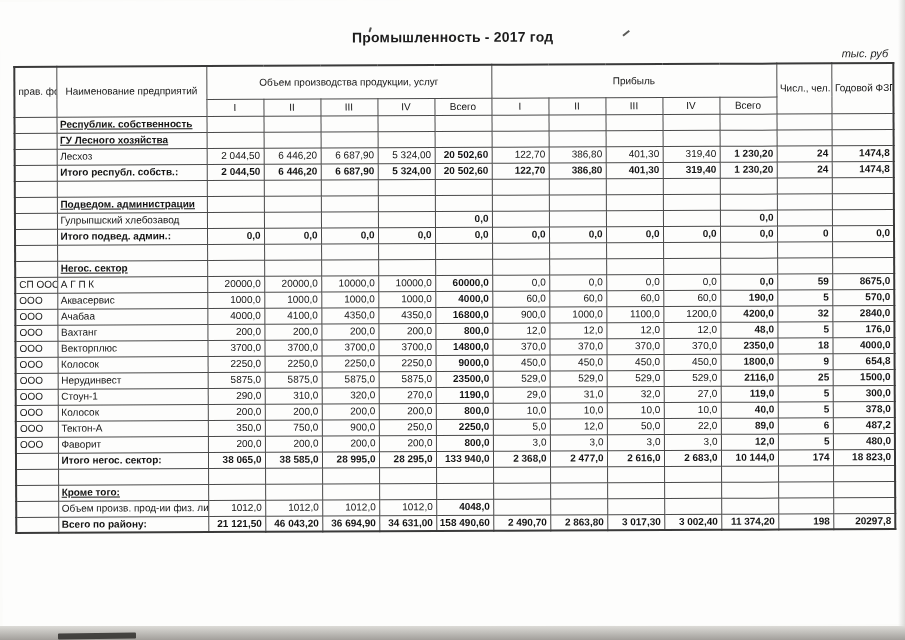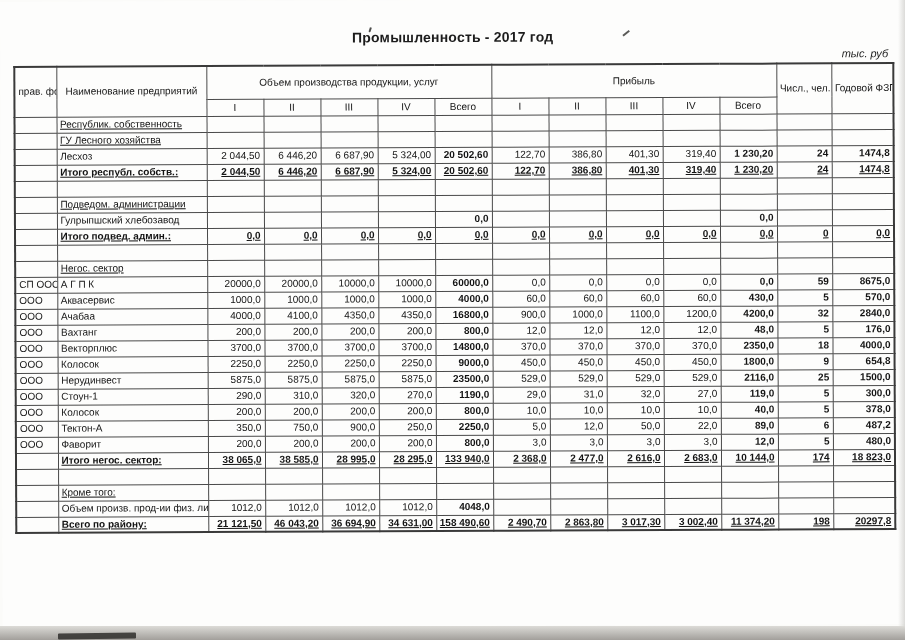--- a/index.html
+++ b/index.html
@@ -60,23 +60,23 @@
     white-space: normal;
     line-height: 11.5px;
   }
   thead tr.groups th { height: 33px; }
   thead tr.quarters th { height: 17px; }
   .c-form { }
   .c-name { text-align: left; padding-left: 3px; }
   .c-name.center { }
   .c-num { text-align: right; padding-right: 5px; }
   .c-total { font-weight: bold; }
-  .row-total td { font-weight: bold; text-decoration: underline; }
+  .row-total td { font-weight: bold; }
   .row-section .c-name {
-    font-weight: normal;
+    font-weight: bold;
     text-decoration: underline;
   }
   .row-spacer td { height: 16px; }
   
   .scan-bottom {
     position: absolute; left: 0; right: 0; bottom: 0; height: 14px;
     background: linear-gradient(to bottom, #dcdbd7, #a29f9b);
   }
   .scan-smudge {
     position: absolute; left: 58px; bottom: 1px;
@@ -323,21 +323,21 @@
           <td class="c-name">Аквасервис</td>
           <td class="c-num">1000,0</td>
           <td class="c-num">1000,0</td>
           <td class="c-num">1000,0</td>
           <td class="c-num">1000,0</td>
           <td class="c-num c-total">4000,0</td>
           <td class="c-num">60,0</td>
           <td class="c-num">60,0</td>
           <td class="c-num">60,0</td>
           <td class="c-num">60,0</td>
-          <td class="c-num c-total">430,0</td>
+          <td class="c-num c-total">190,0</td>
           <td class="c-num c-total">5</td>
           <td class="c-num c-total">570,0</td>
         </tr>
         <tr class="row-data">
           <td class="c-form">ООО</td>
           <td class="c-name">Ачабаа</td>
           <td class="c-num">4000,0</td>
           <td class="c-num">4100,0</td>
           <td class="c-num">4350,0</td>
           <td class="c-num">4350,0</td>

